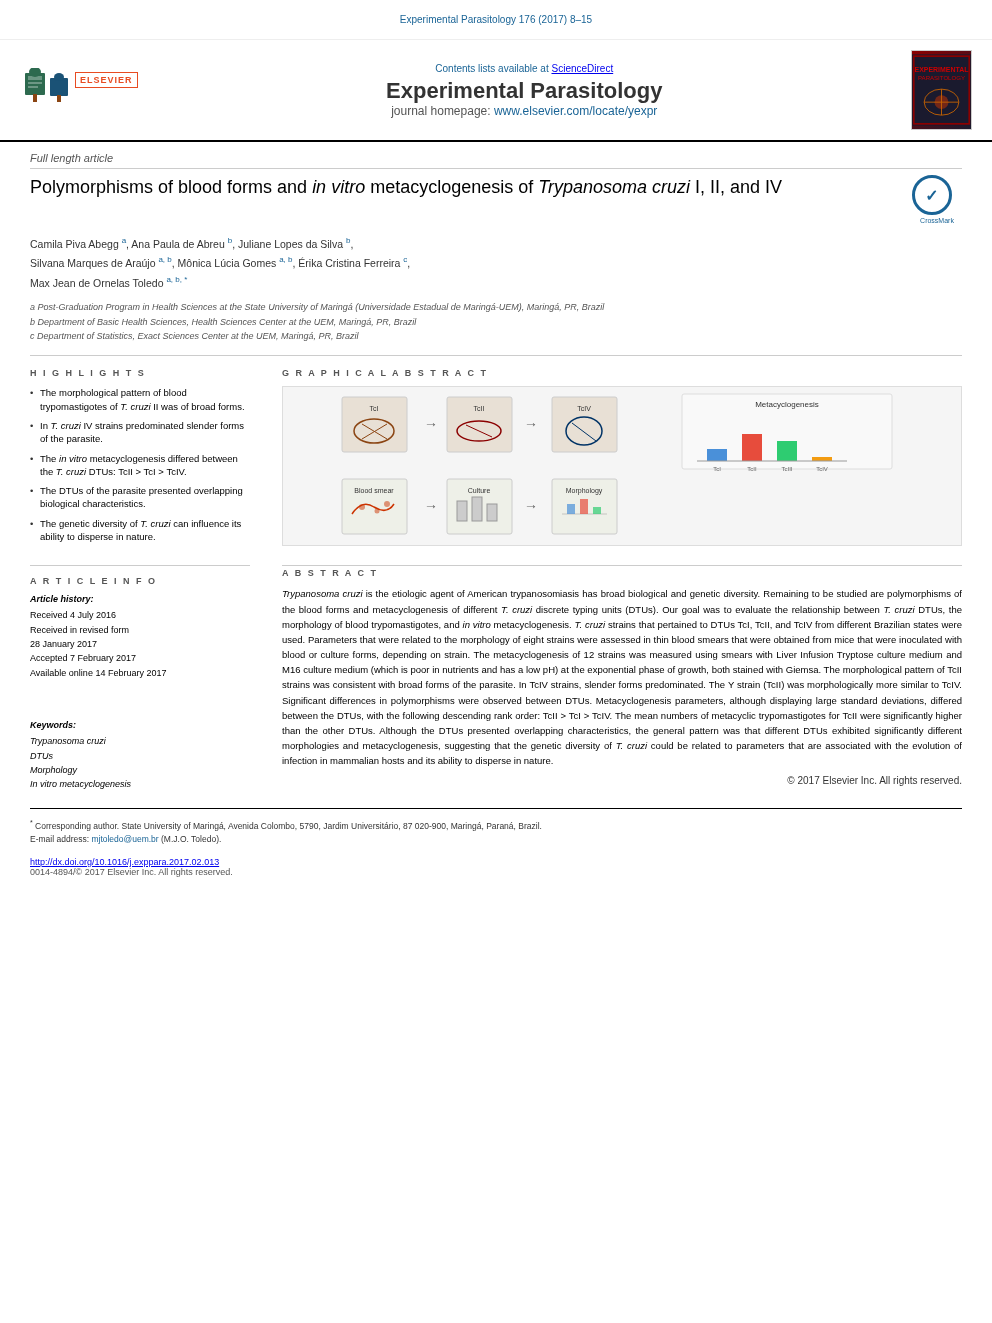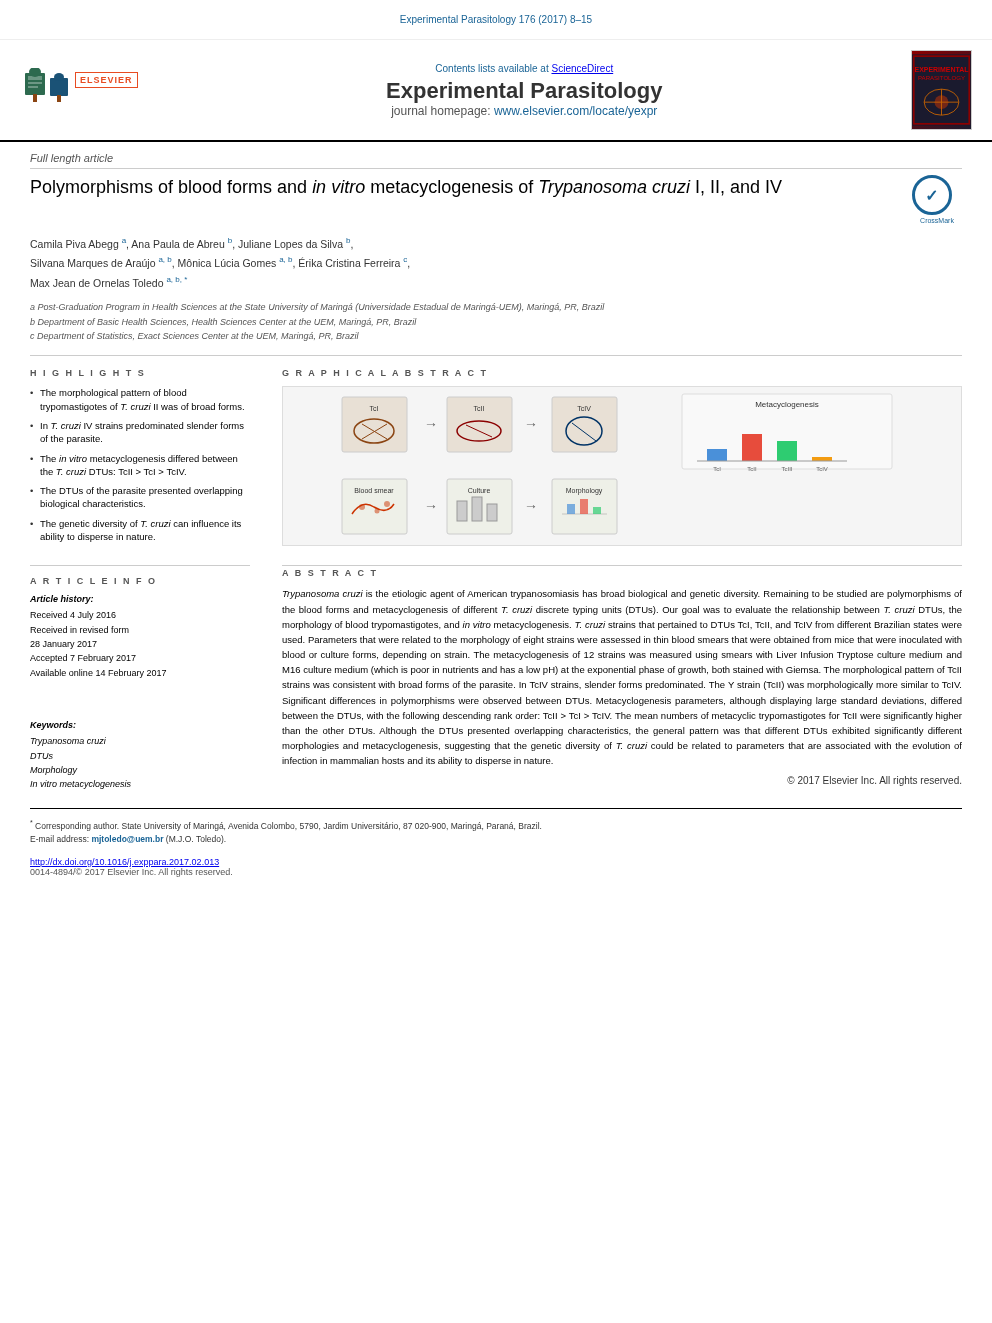--- a/index.html
+++ b/index.html
@@ -223,21 +223,21 @@
     .footer-divider {
       border-top: 1px solid #000;
       margin: 16px 0 8px 0;
     }
     .footnotes {
       font-size: 8.5px;
       line-height: 1.6;
       color: #333;
     }
     .footnotes sup { font-size: 7px; }
-    .footnotes a { color: #1a6496; text-decoration: none; font-weight: bold; }
+    .footnotes a { color: #1a6496; text-decoration: none; }
     .doi-section {
       margin-top: 10px;
       font-size: 9px;
       color: #1a6496;
     }
     .issn-section {
       font-size: 9px;
       color: #555;
     }
     .elsevier-header-logo {

